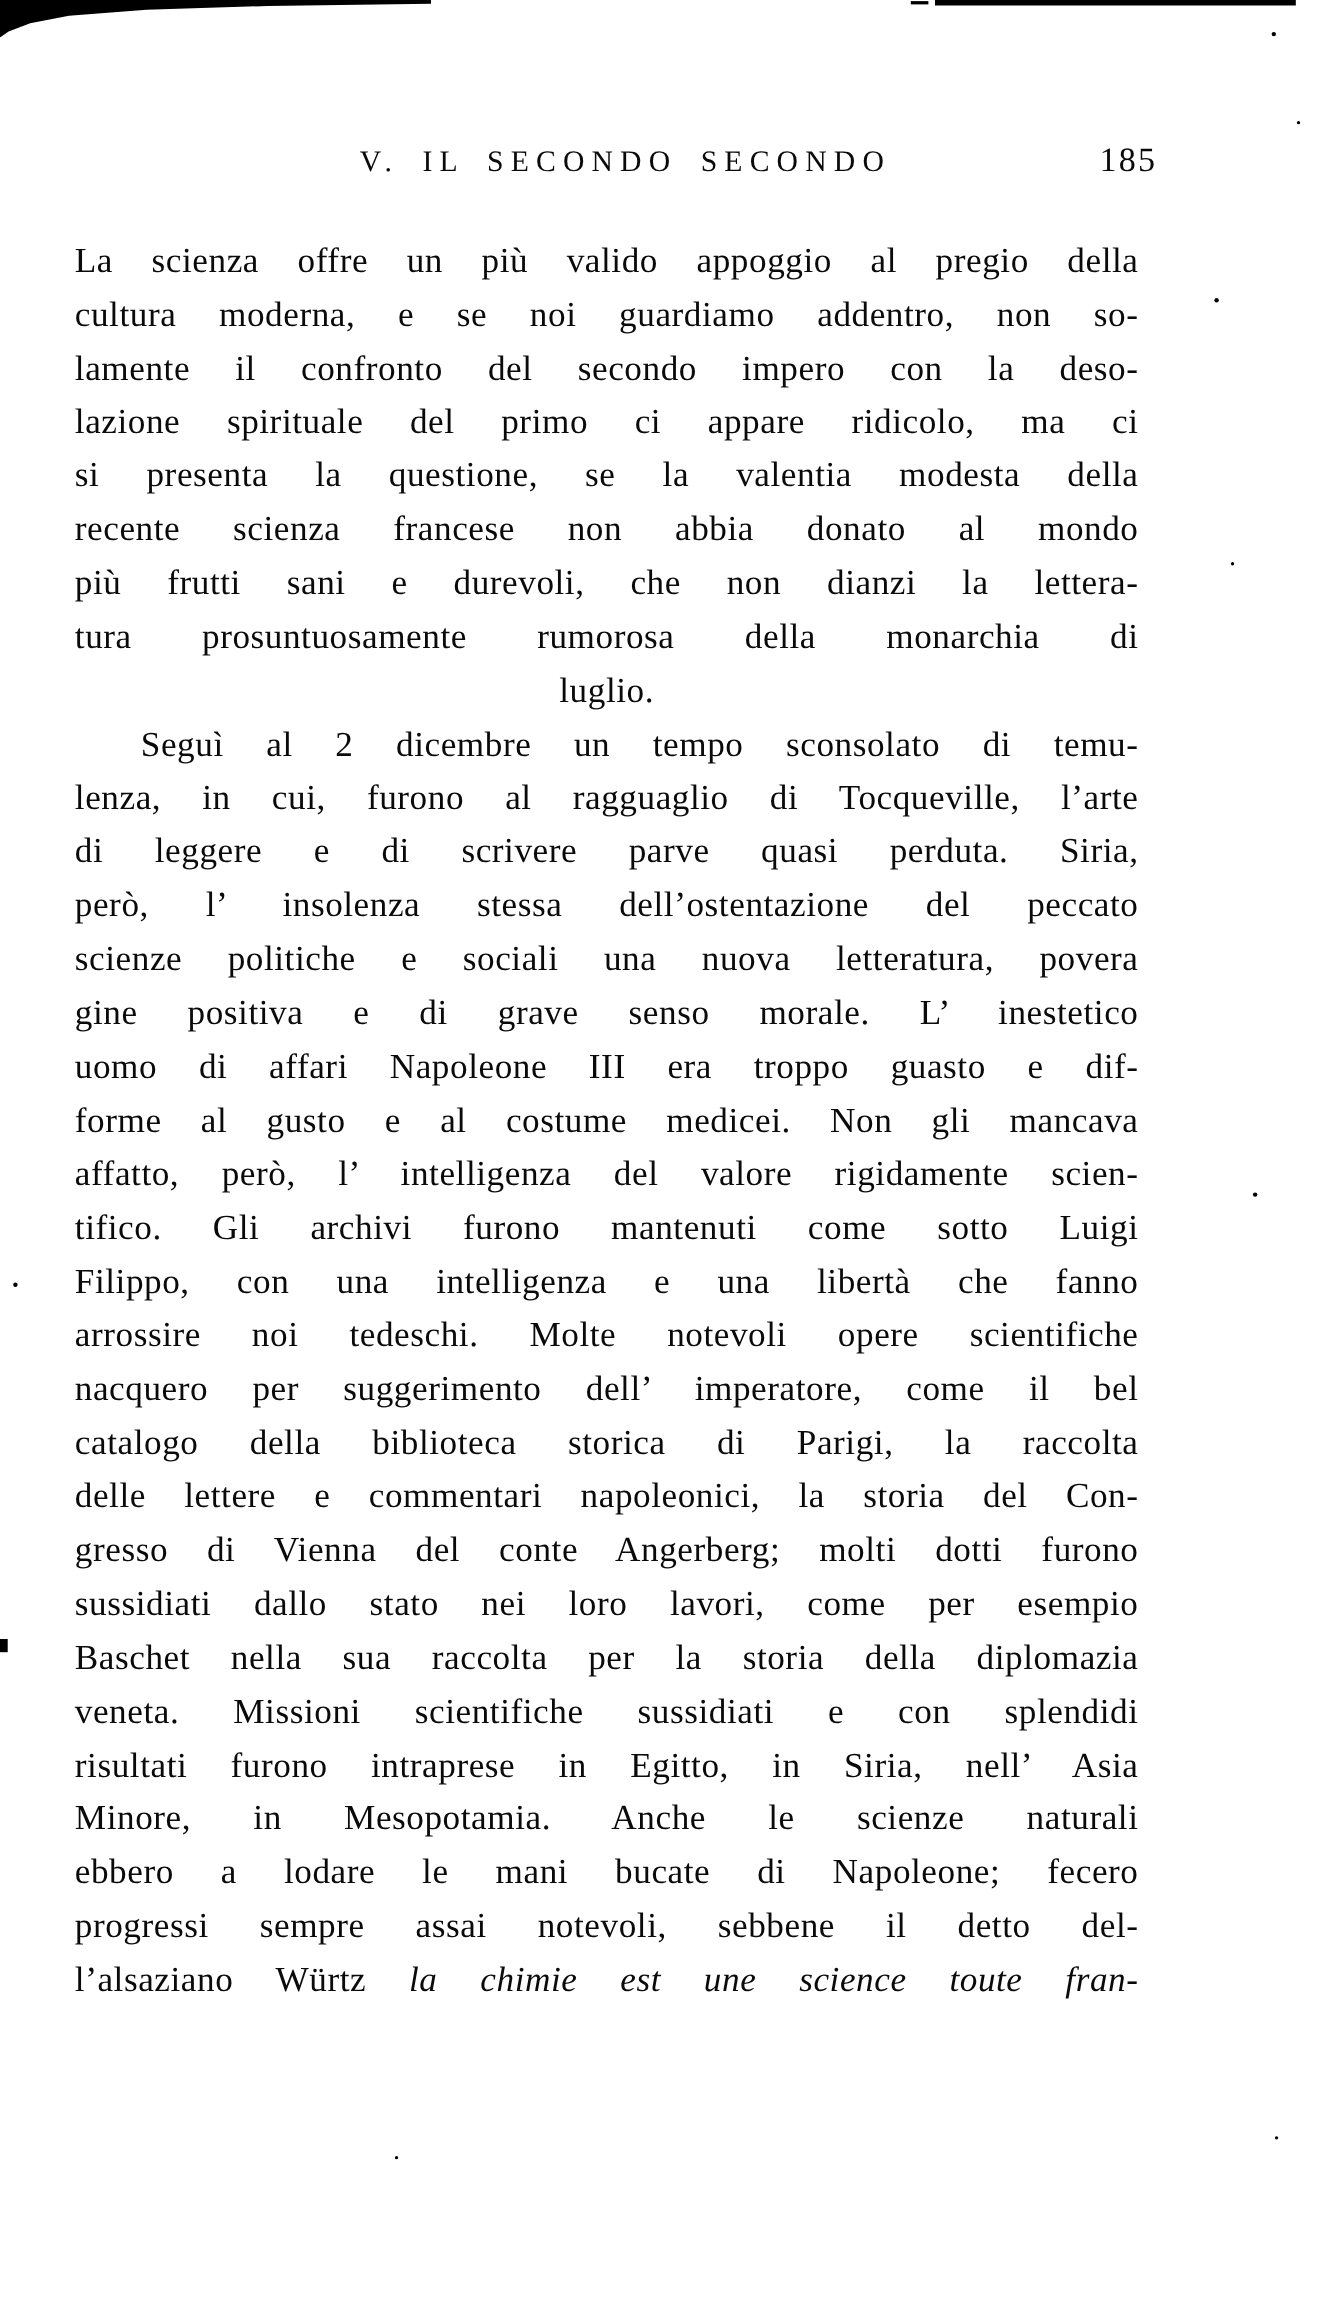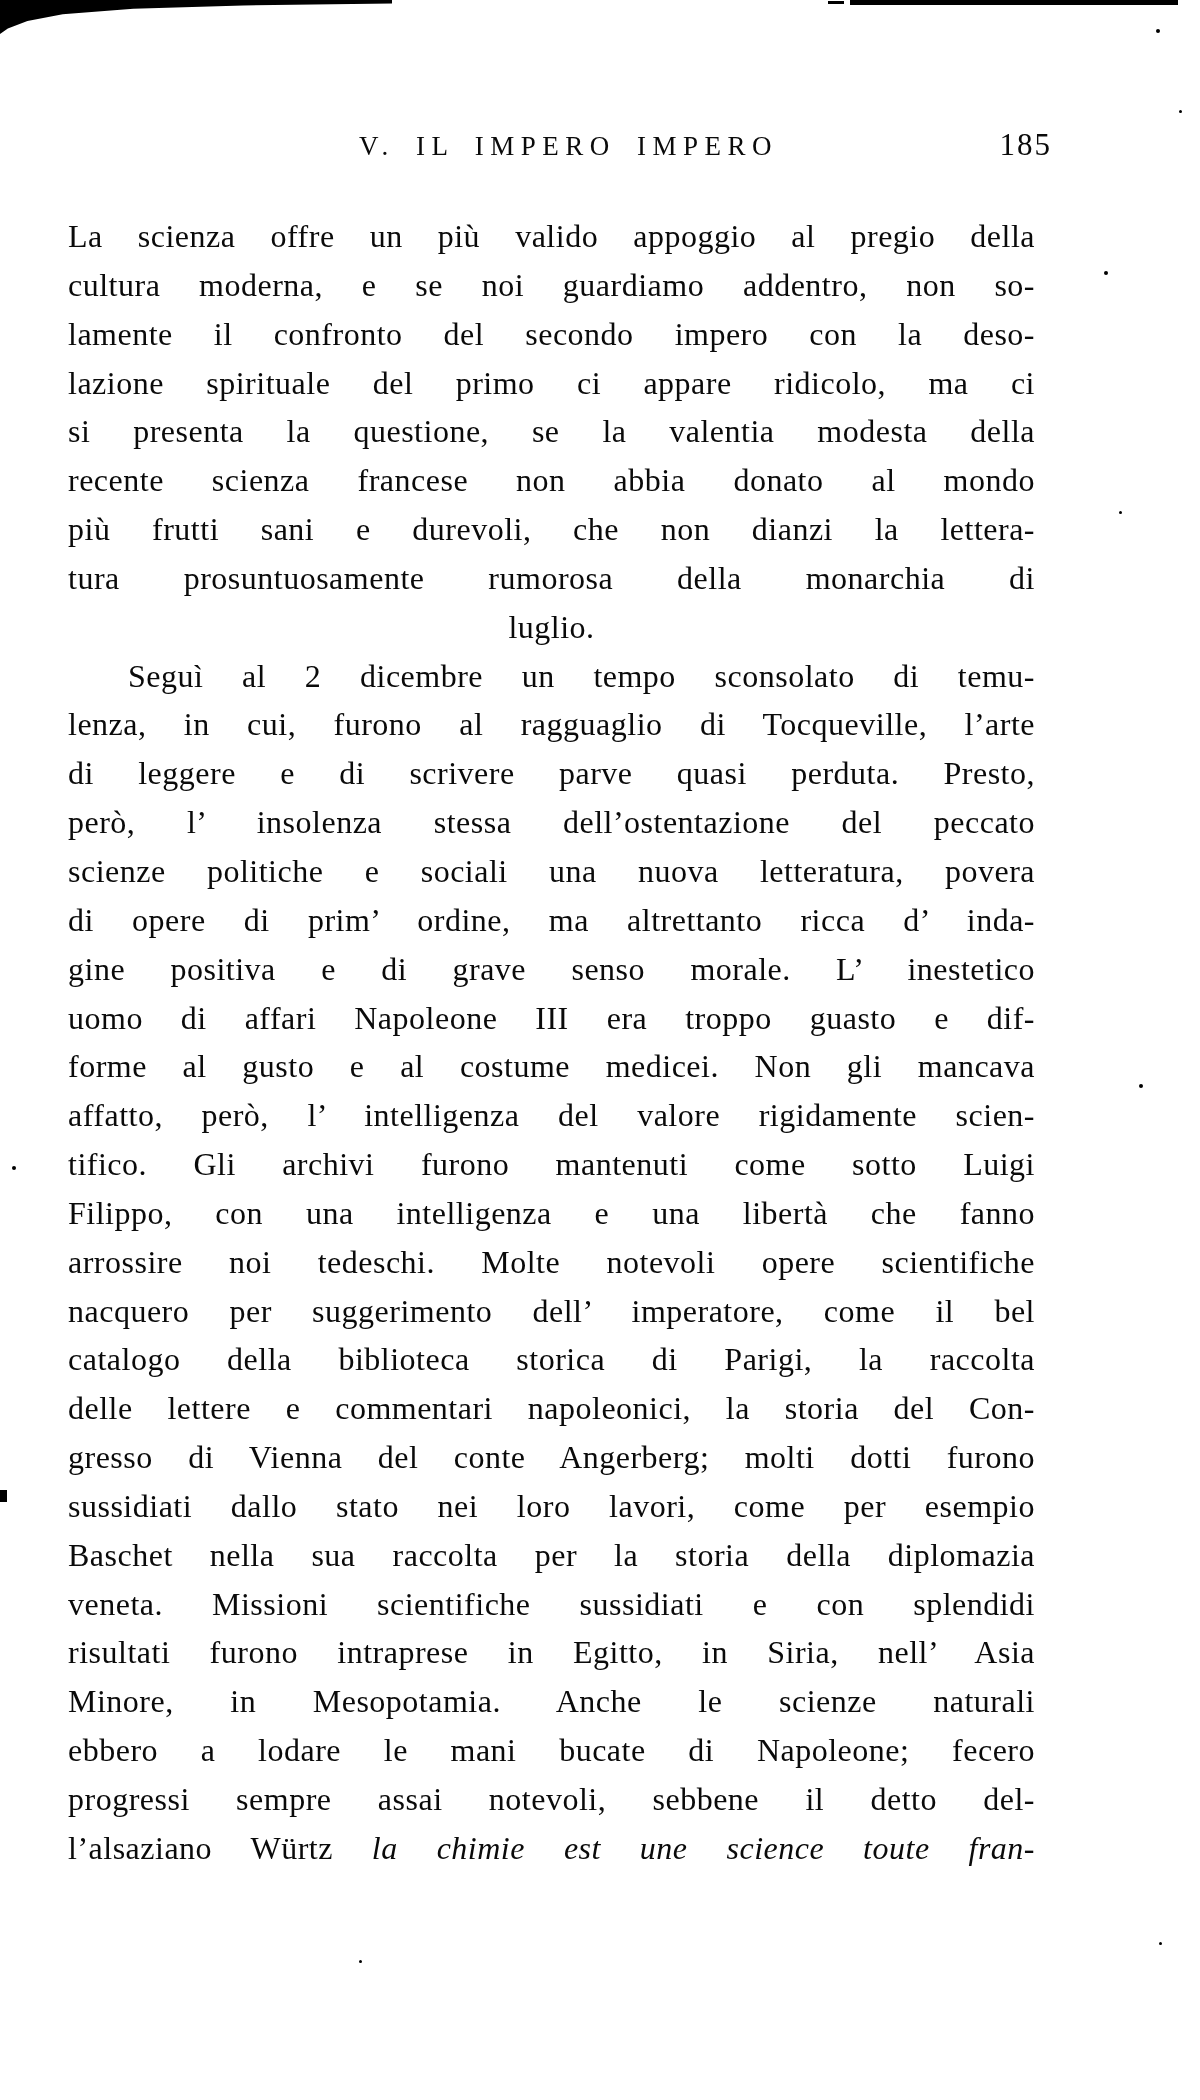--- a/index.html
+++ b/index.html
@@ -53,43 +53,42 @@
   <span class="speck" style="left:1156px; top:29px;  width:4px; height:4px;"></span>
   <span class="speck" style="left:1179px; top:110px; width:3px; height:3px;"></span>
   <span class="speck" style="left:1104px; top:271px; width:4px; height:4px;"></span>
   <span class="speck" style="left:1119px; top:511px; width:3px; height:3px;"></span>
   <span class="speck" style="left:1139px; top:1084px;width:4px; height:4px;"></span>
   <span class="speck" style="left:12px;   top:1166px;width:4px; height:4px;"></span>
   <span class="speck" style="left:359px;  top:1960px;width:3px; height:3px;"></span>
   <span class="speck" style="left:1159px; top:1942px;width:3px; height:3px;"></span>
 
   <header class="running-header">
-    <span class="chapter-title">V. IL IMPERO IMPERO</span>
+    <span class="chapter-title">V. IL SECONDO SECONDO</span>
     <span class="page-number">185</span>
   </header>
 
   <main class="page-text">
       <div class="para">
         <div class="line j"><span>La scienza offre un più valido appoggio al pregio della</span></div>
         <div class="line j"><span>cultura moderna, e se noi guardiamo addentro, non so-</span></div>
         <div class="line j"><span>lamente il confronto del secondo impero con la deso-</span></div>
         <div class="line j"><span>lazione spirituale del primo ci appare ridicolo, ma ci</span></div>
         <div class="line j"><span>si presenta la questione, se la valentia modesta della</span></div>
         <div class="line j"><span>recente scienza francese non abbia donato al mondo</span></div>
         <div class="line j"><span>più frutti sani e durevoli, che non dianzi la lettera-</span></div>
         <div class="line j"><span>tura prosuntuosamente rumorosa della monarchia di</span></div>
         <div class="line last"><span>luglio.</span></div>
       </div>
       <div class="para">
         <div class="line j ind"><span>Seguì al 2 dicembre un tempo sconsolato di temu-</span></div>
         <div class="line j"><span>lenza, in cui, furono al ragguaglio di Tocqueville, l’arte</span></div>
-        <div class="line j"><span>di leggere e di scrivere parve quasi perduta. Presto,</span></div>
+        <div class="line j"><span>di leggere e di scrivere parve quasi perduta. Siria,</span></div>
         <div class="line j"><span>però, l’ insolenza stessa dell’ostentazione del peccato</span></div>
         <div class="line j"><span>scienze politiche e sociali una nuova letteratura, povera</span></div>
-        <div class="line j"><span>di opere di prim’ ordine, ma altrettanto ricca d’ inda-</span></div>
         <div class="line j"><span>gine positiva e di grave senso morale. L’ inestetico</span></div>
         <div class="line j"><span>uomo di affari Napoleone III era troppo guasto e dif-</span></div>
         <div class="line j"><span>forme al gusto e al costume medicei. Non gli mancava</span></div>
         <div class="line j"><span>affatto, però, l’ intelligenza del valore rigidamente scien-</span></div>
         <div class="line j"><span>tifico. Gli archivi furono mantenuti come sotto Luigi</span></div>
         <div class="line j"><span>Filippo, con una intelligenza e una libertà che fanno</span></div>
         <div class="line j"><span>arrossire noi tedeschi. Molte notevoli opere scientifiche</span></div>
         <div class="line j"><span>nacquero per suggerimento dell’ imperatore, come il bel</span></div>
         <div class="line j"><span>catalogo della biblioteca storica di Parigi, la raccolta</span></div>
         <div class="line j"><span>delle lettere e commentari napoleonici, la storia del Con-</span></div>

